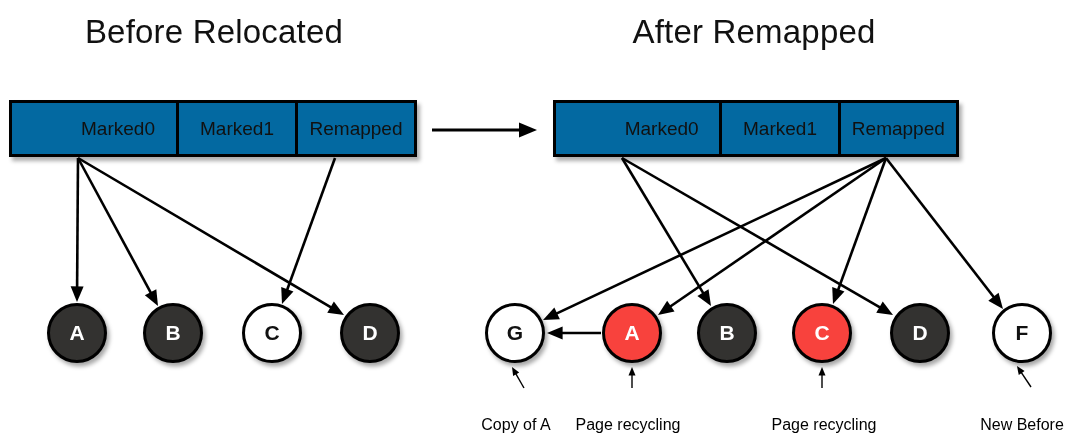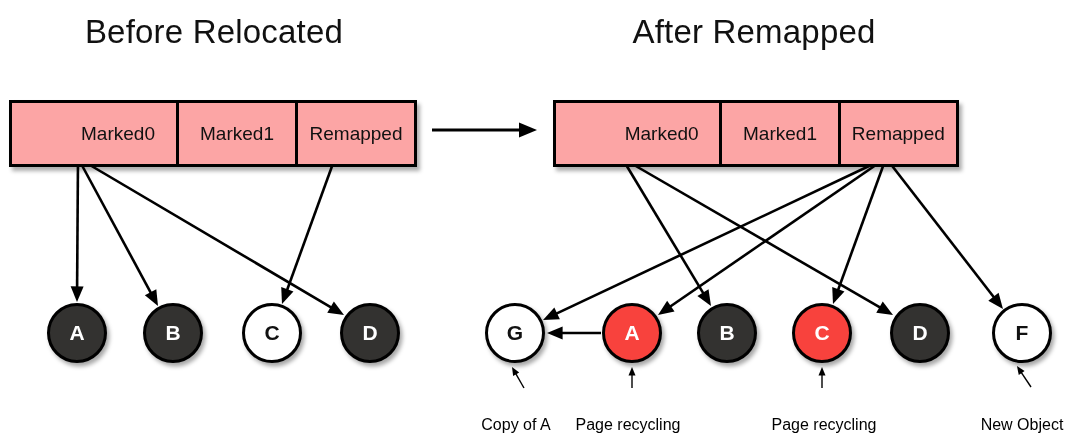--- a/index.html
+++ b/index.html
@@ -10,22 +10,22 @@
   .layer{position:absolute;left:0;top:0;width:1080px;height:433px;z-index:1;pointer-events:none;}
   .layer line{stroke:#000;fill:none;}
   .layer line.main{stroke-width:2.6;}
   .layer line.mid{stroke-width:3;}
   .layer line.thin{stroke-width:1.4;}
   .title{
     position:absolute;top:13px;transform:translateX(-50%);
     font-size:33px;font-weight:500;letter-spacing:0.2px;white-space:nowrap;z-index:2;
   }
   .pagebox{
-    position:absolute;top:100px;height:67px;box-sizing:border-box;
-    border:3px solid #000;background:#fca5a5;display:flex;z-index:2;
+    position:absolute;top:100px;height:57px;box-sizing:border-box;
+    border:3px solid #000;background:#0369a1;display:flex;z-index:2;
     box-shadow:2.5px 3.5px 4px rgba(0,0,0,0.32);
     padding-left:48px;
   }
   .pagebox .cell{
     flex:1;display:flex;align-items:center;justify-content:center;
     font-size:19px;white-space:nowrap;
   }
   .pagebox .cell + .cell{border-left:3px solid #000;}
   .obj{
     position:absolute;width:54px;height:54px;border:3px solid #000;border-radius:50%;
@@ -129,15 +129,15 @@
   <div class="obj dark" style="left: 890px; top: 303px; background-color: rgb(51, 50, 48);">
       <span>D</span>
     </div>
   <div class="obj white" style="left: 992px; top: 303px; background-color: rgb(255, 255, 255);">
       <span>F</span>
     </div>
 
   <div class="note" style="left:516px">Copy of A</div>
   <div class="note" style="left:628px">Page recycling</div>
   <div class="note" style="left:824px">Page recycling</div>
-  <div class="note" style="left:1022px">New Object</div>
+  <div class="note" style="left:1022px">New Before</div>
 
 </div>
 
 </body></html>

